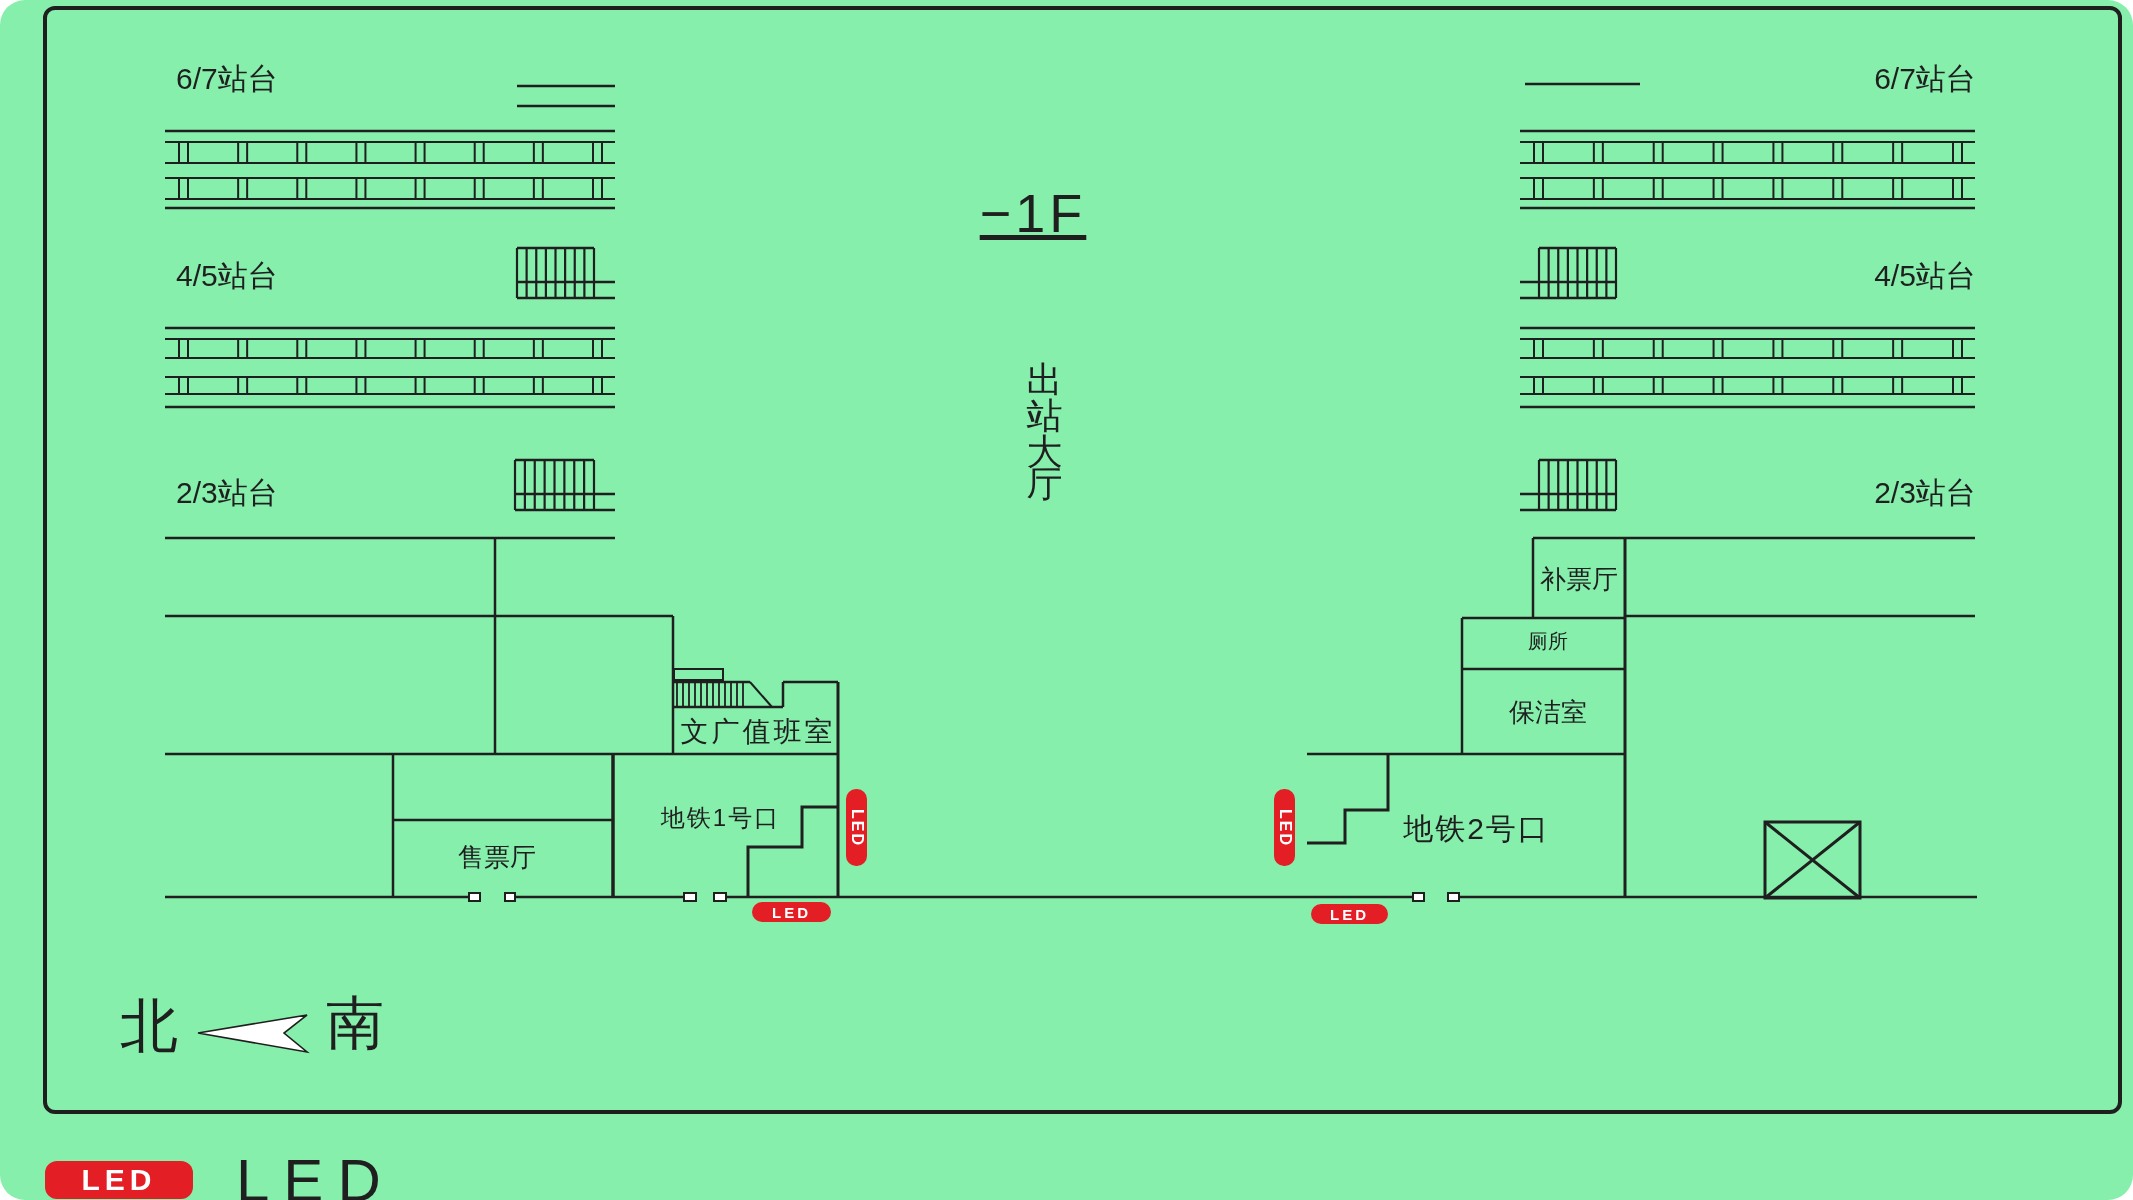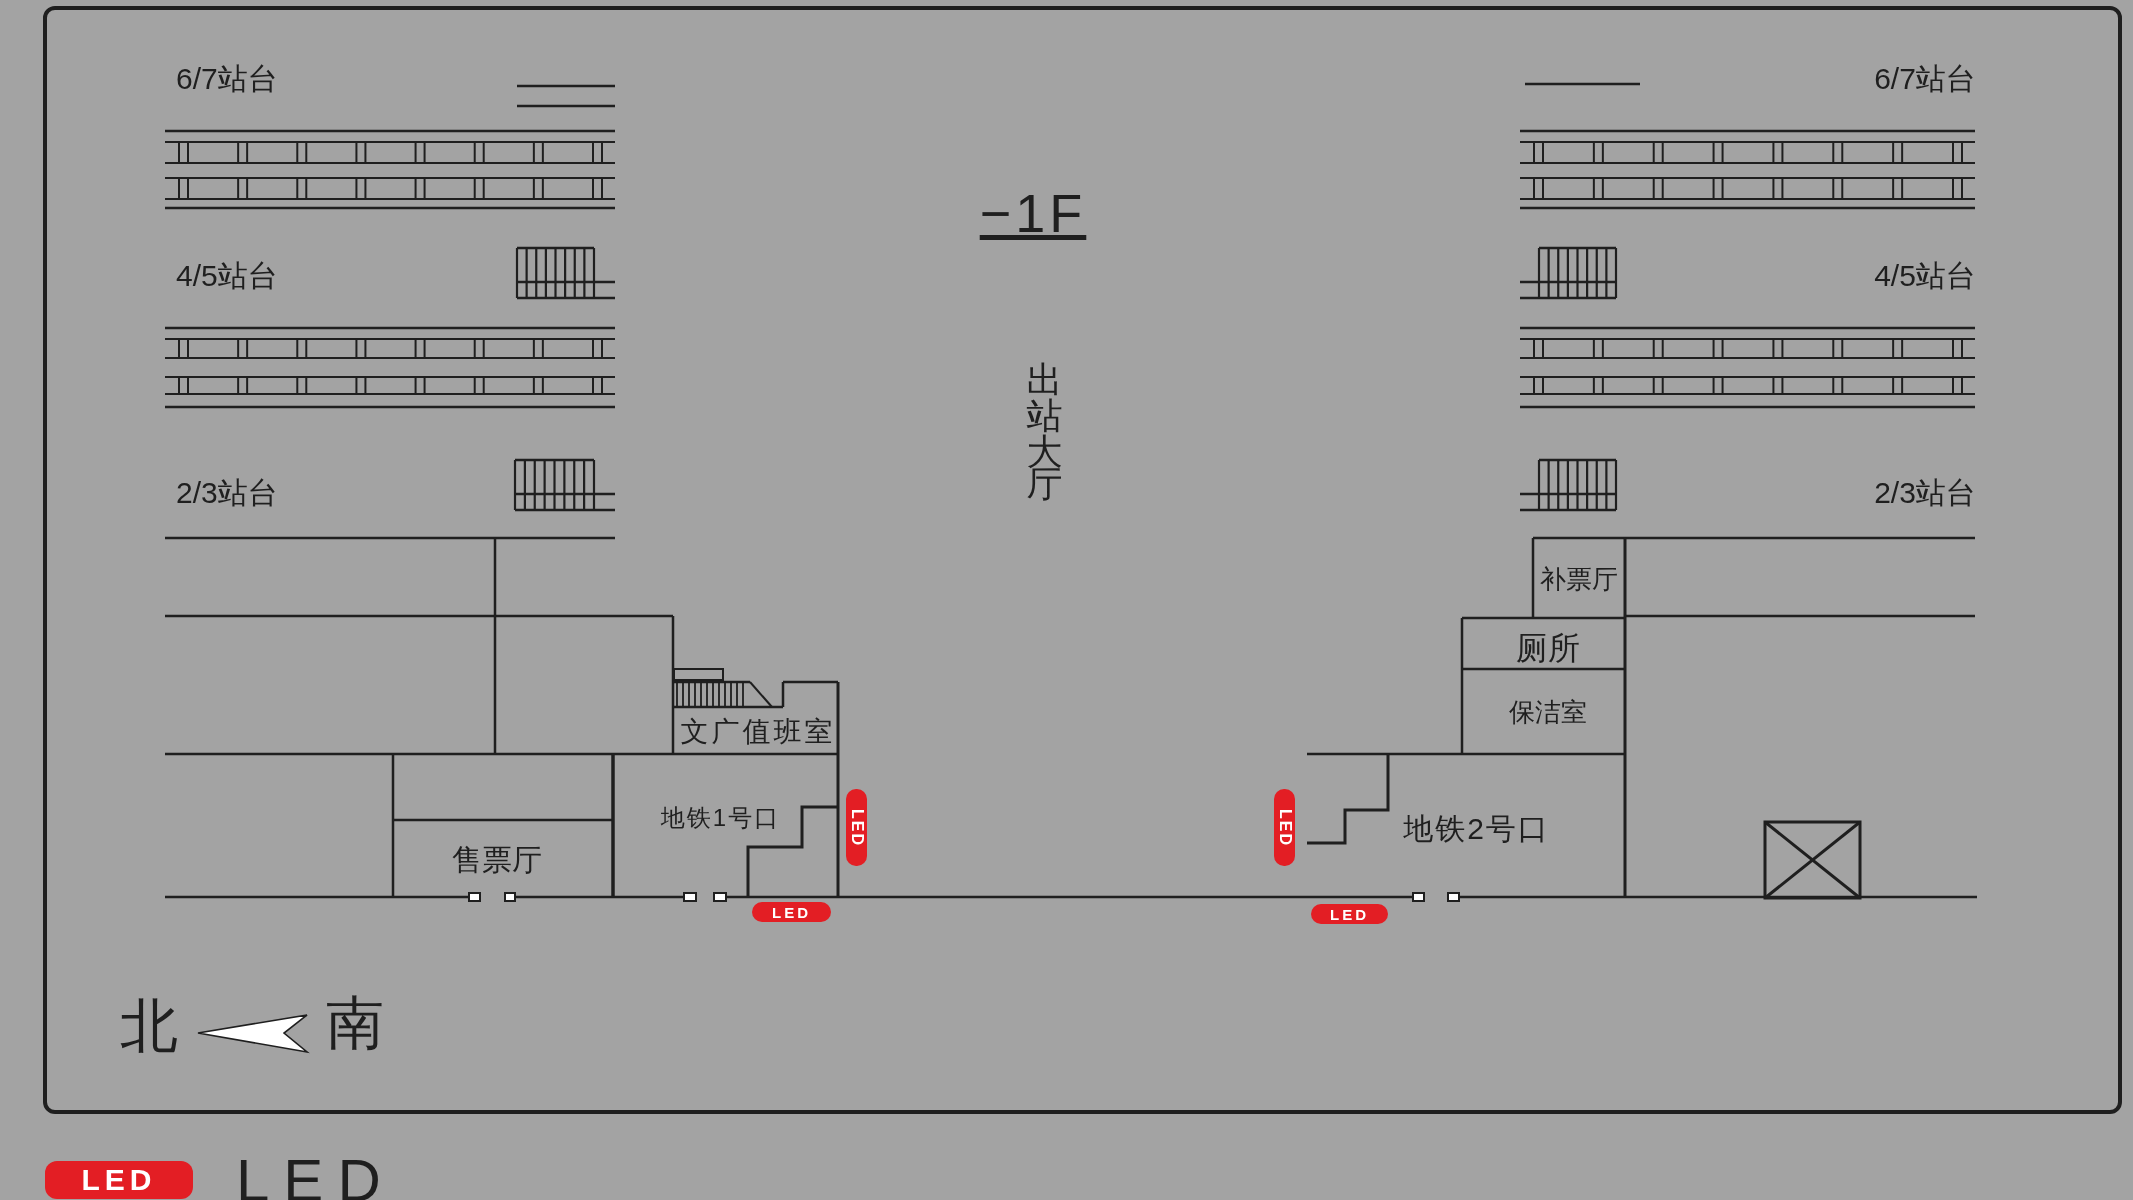--- a/index.html
+++ b/index.html
@@ -1,18 +1,18 @@
 <!DOCTYPE html>
 <html style="--line: #1f1f1f; --red: #e31e24; --text: #1f1f1f;"><head>
 <meta charset="utf-8">
 <style>
   :root{ --line:#1f1f1f; --red:#e31e24; --text:#1f1f1f; }
   html,body{margin:0;padding:0;background:#fff;}
-  #stage{position:relative;width:2133px;height:1200px;background:#a3a3a3;overflow:hidden;
-         font-family:"Liberation Sans","DejaVu Sans",sans-serif;}
+  #stage{position:relative;width:2133px;height:1200px;background:#86efac;overflow:hidden;
+         font-family:"Liberation Sans","DejaVu Sans",sans-serif;border-radius:25px;}
   #plan{position:absolute;left:0;top:0;}
   svg line, svg polyline, svg rect, svg polygon{stroke:var(--line);}
   .t{position:absolute;color:var(--text);white-space:nowrap;line-height:1.15;}
   .center{text-align:center;}
   .vtext{writing-mode:vertical-lr;letter-spacing:36px;}
   .led{position:absolute;background:var(--red);display:flex;align-items:center;justify-content:center;}
   .led span{color:#fff;font-weight:bold;}
   .led.h{border-radius:10px;}
   .led.v{border-radius:10px;}
   .led.v span{writing-mode:vertical-rl;letter-spacing:2px;}
@@ -313,25 +313,25 @@
   <div class="t" style="left:176px;top:259px;font-size:30px;">4/5站台</div>
   <div class="t" style="left:176px;top:476px;font-size:30px;">2/3站台</div>
   <div class="t center" style="left:1868px;top:62px;width:114px;font-size:30px;">6/7站台</div>
   <div class="t center" style="left:1868px;top:259px;width:114px;font-size:30px;">4/5站台</div>
   <div class="t center" style="left:1868px;top:476px;width:114px;font-size:30px;">2/3站台</div>
 
   <div class="t center" style="left:958px;top:182px;width:150px;font-size:54px;letter-spacing:4px;text-decoration:underline;">−1F</div>
   <div class="t vtext" style="left:1024px;top:332px;font-size:36px;">出站大厅</div>
 
   <div class="t center" style="left:668px;top:716px;width:180px;font-size:28px;letter-spacing:3px;">文广值班室</div>
-  <div class="t center" style="left:397px;top:843px;width:200px;font-size:30px;">售票厅</div>
+  <div class="t center" style="left:397px;top:843px;width:200px;font-size:26px;">售票厅</div>
   <div class="t center" style="left:618px;top:804px;width:205px;font-size:24px;letter-spacing:2px;">地铁1号口</div>
   <div class="t center" style="left:1374px;top:812px;width:205px;font-size:30px;letter-spacing:2px;">地铁2号口</div>
   <div class="t center" style="left:1527px;top:565px;width:104px;font-size:26px;">补票厅</div>
-  <div class="t center" style="left:1466px;top:630px;width:164px;font-size:32px;">厕所</div>
+  <div class="t center" style="left:1466px;top:630px;width:164px;font-size:20px;">厕所</div>
   <div class="t center" style="left:1466px;top:698px;width:164px;font-size:26px;">保洁室</div>
 
 
   <div class="t" style="left:120px;top:993px;font-size:58px;">北</div>
   <div class="t" style="left:326px;top:990px;font-size:58px;">南</div>
 
   <div class="led v" style="left:846px;top:789px;width:21px;height:77px;">
     <span style="font-size:16px;">LED</span>
   </div>
   <div class="led v" style="left:1274px;top:789px;width:21px;height:77px;">

